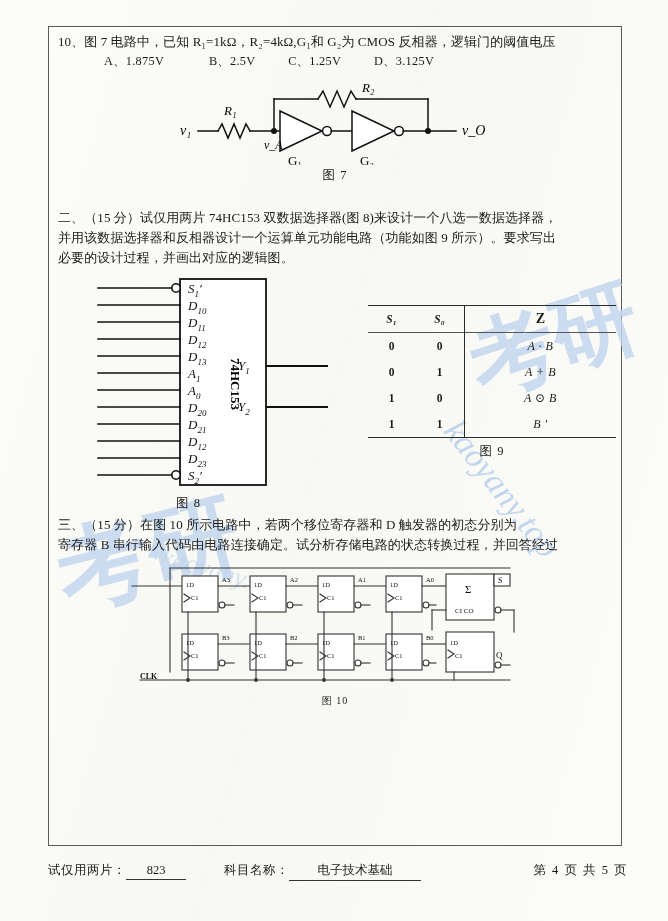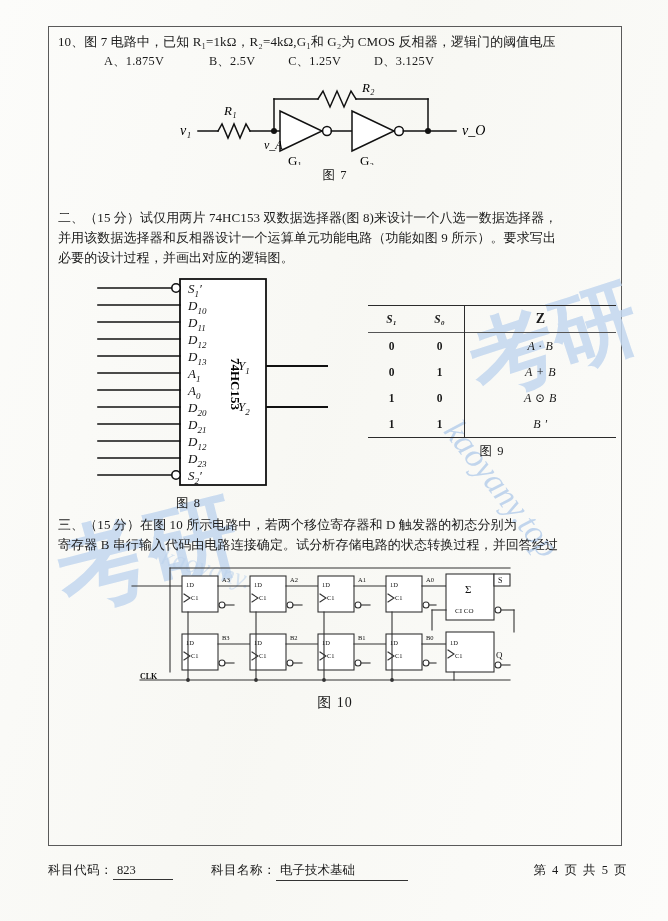--- a/index.html
+++ b/index.html
@@ -113,35 +113,36 @@
     font-style:italic;font-weight:400;font-size:12px;letter-spacing:.5px;
   }
   .tt .vline{border-left:1.3px solid #2b2b2b;}
   .tt-top{border-top:1.6px solid #2b2b2b;}
   .tt-mid{border-top:1px solid #555;}
   .tt-bot{border-bottom:1.6px solid #2b2b2b;}
   #fig9cap{text-align:center;font-size:12.5px;letter-spacing:1px;margin-top:5px;}
   
   #fig10wrap{position:relative;height:130px;margin-top:6px;}
   #fig10{position:absolute;left:52px;top:0;}
-  #fig10cap{text-align:center;font-size:14px;letter-spacing:1px;margin-top:4px;}
+  #fig10cap{text-align:center;font-size:10px;letter-spacing:1px;margin-top:4px;}
   
   #footer{
     position:absolute;
     left:48px;top:862px;
     width:580px;
     font-size:12.5px;
     z-index:4;
     display:flex;
     align-items:baseline;
   }
   #footer .f-lbl{letter-spacing:.5px;}
   .uline{
     display:inline-block;
     border-bottom:1.1px solid #333;
+    text-align:center;
     padding:0 4px 1px 4px;
   }
   .sp-b{width:38px;display:inline-block;}
   .pageno{margin-left:auto;letter-spacing:1.5px;white-space:nowrap;}
   svg text{font-family:"Liberation Serif",serif;}
 </style>
 </head>
 <body>
 
 <div id="paper"></div>
@@ -428,19 +429,19 @@
       <text x="30" y="119" font-size="8" font-weight="700" fill="#111" font-family="Liberation Sans, sans-serif">CLK</text>
       <text x="-44" y="18" font-size="8" fill="#111">寄存器A</text>
       <text x="-44" y="30" font-size="8" fill="#111">串行输入</text>
     </svg>
   </div>
   <div id="fig10cap">图 10</div>
 
 </div>
 
 <div id="footer">
-  <span class="f-lbl">科目代码：</span>
+  <span class="f-lbl">试仅用两片：</span>
   <span class="uline" style="min-width:52px">823</span>
   <span class="sp-b"></span>
   <span class="f-lbl">科目名称：</span>
   <span class="uline" style="min-width:124px">电子技术基础</span>
   <span class="pageno">第 4 页   共 5 页</span>
 </div>
 
 </body></html>

